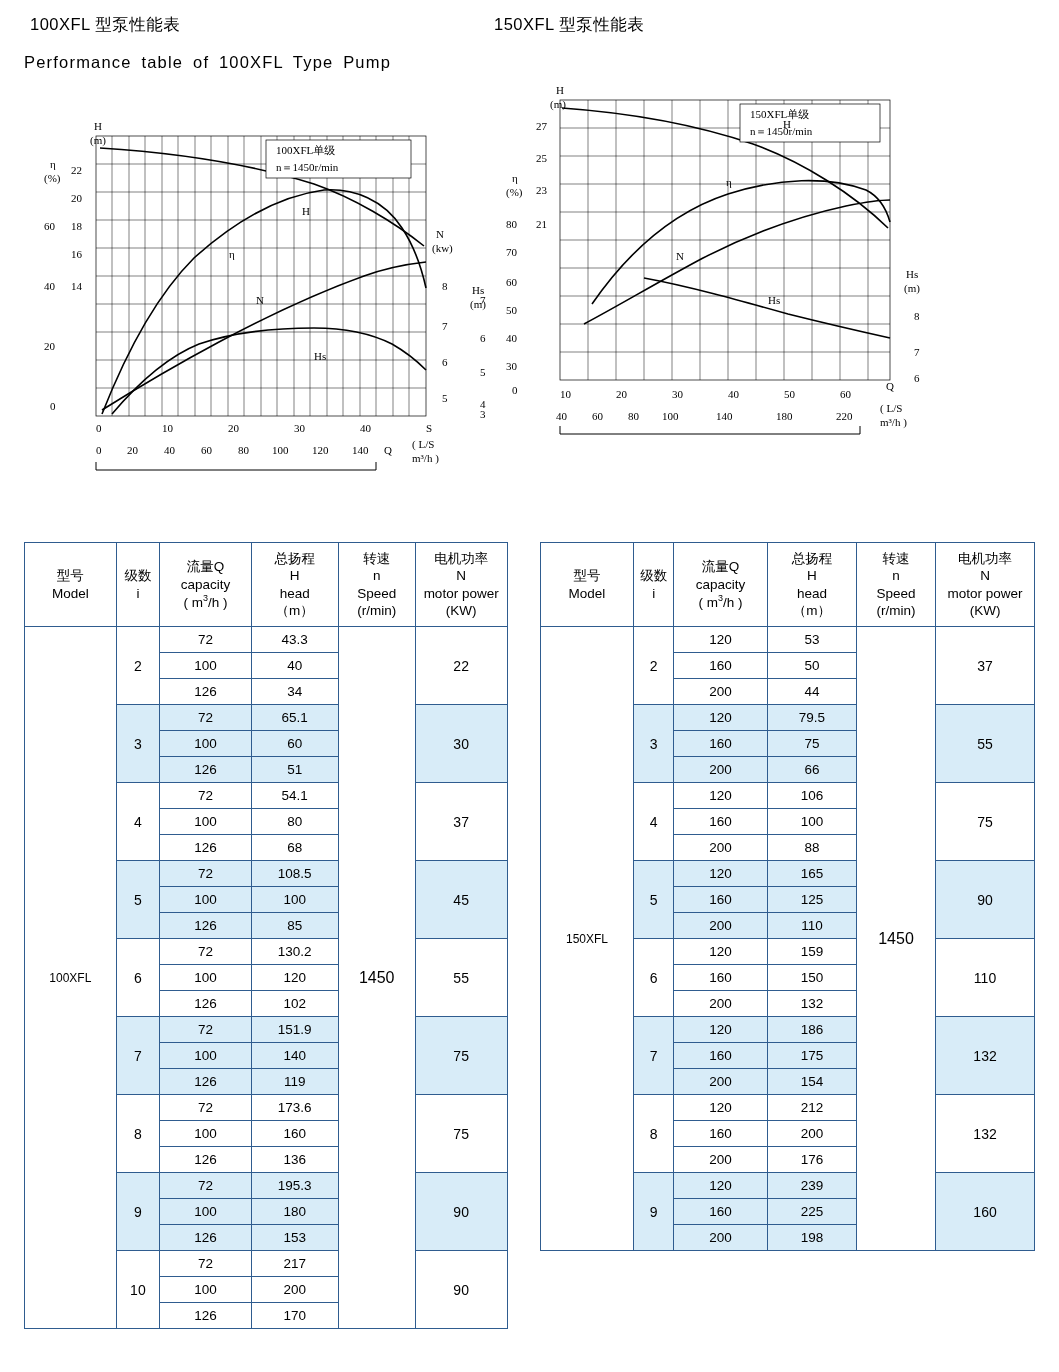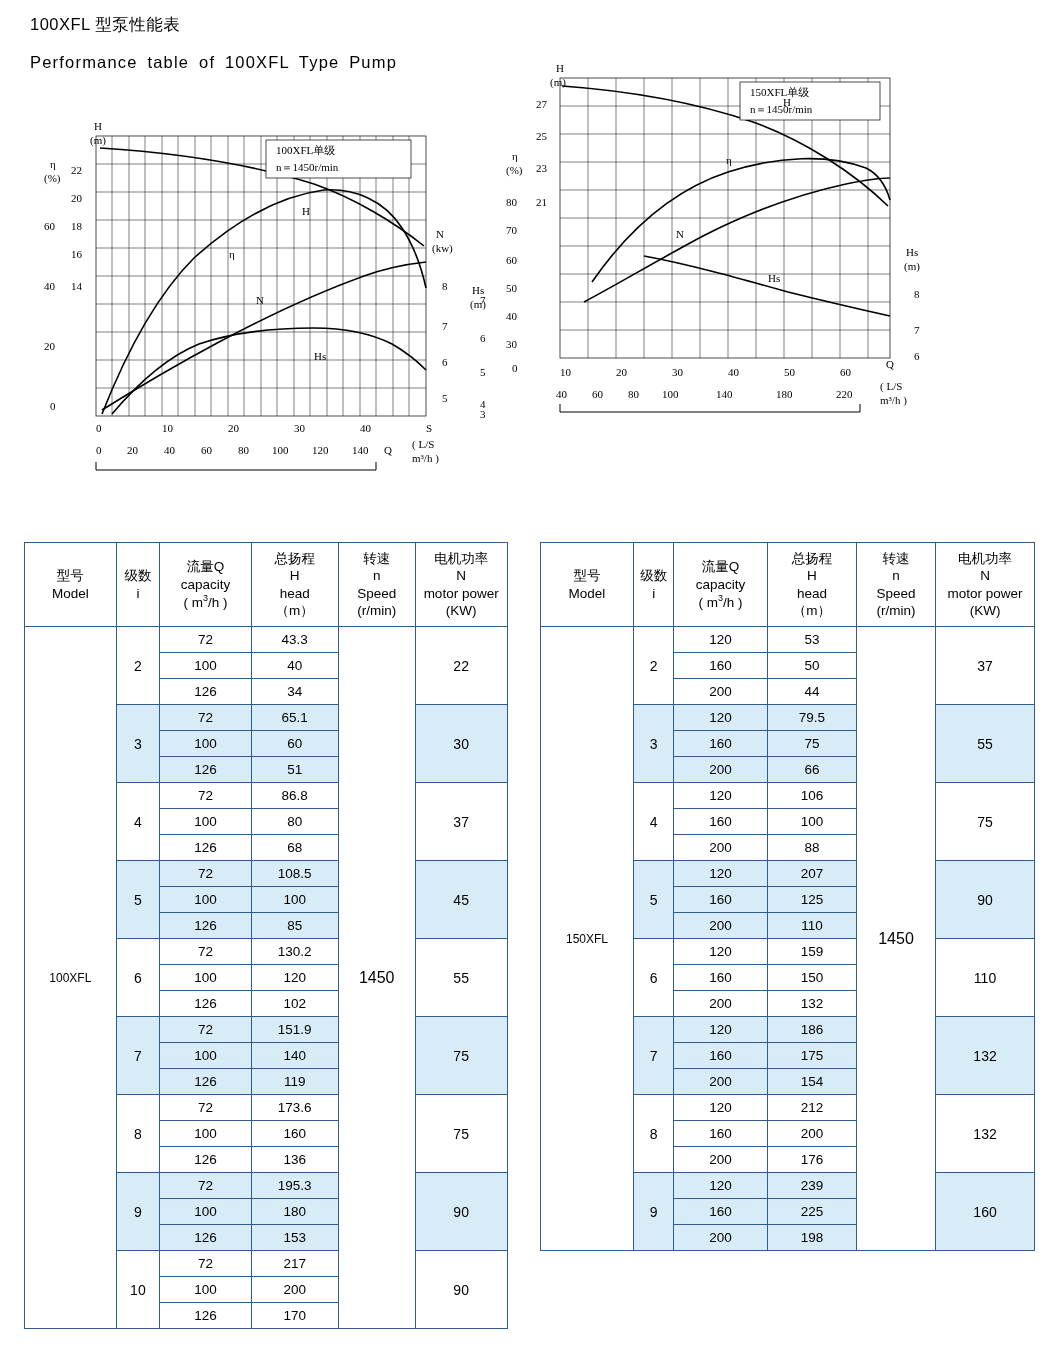--- a/index.html
+++ b/index.html
@@ -30,21 +30,21 @@
 
   .title-cn {
     font-size: 16.5px;
     letter-spacing: 0.5px;
     margin: 0 0 17px 6px;
     font-family: "Liberation Sans", sans-serif;
   }
   .title-en {
     font-size: 16.5px;
     letter-spacing: 1.2px;
-    margin: 0 0 8px 6px;
+    margin: 0 0 8px 0;
     word-spacing: 4px;
   }
 
   
   .chart-wrap {
     height: 400px;
     position: relative;
     margin-top: 46px;
   }
   .chart-svg { display:block; }
@@ -196,20 +196,21 @@
           <text x="360" y="336">Q</text>
           <text x="388" y="330">( L/S</text>
           <text x="388" y="344">m³/h )</text>
           <path d="M72,344 L72,352 L352,352 L352,344" stroke="#000" fill="none" stroke-width="1"></path>
         </g>
       </svg>
     </div>
   </div>
 
   <div class="col right">
+    <div class="title-cn">150XFL 型泵性能表</div>
 
     <div class="chart-wrap">
       <svg class="chart-svg" width="500" height="360" viewBox="0 0 500 360">
         <g stroke="#000" stroke-width="0.7" fill="none">
           <rect x="72" y="18" width="330" height="280"></rect>
           <g stroke="#000" stroke-width="0.5">
             <line x1="100" y1="18" x2="100" y2="298"></line>
             <line x1="128" y1="18" x2="128" y2="298"></line>
             <line x1="156" y1="18" x2="156" y2="298"></line>
             <line x1="184" y1="18" x2="184" y2="298"></line>
@@ -363,21 +364,21 @@
             <td class="num">100</td>
             <td class="num">60</td>
           </tr>
           <tr class="band">
             <td class="num">126</td>
             <td class="num">51</td>
           </tr>
           <tr class="plain">
             <td class="stage white" rowspan="3">4</td>
             <td class="num">72</td>
-            <td class="num">86.8</td>
+            <td class="num">54.1</td>
             <td class="power white" rowspan="3">37</td>
           </tr>
           <tr class="plain">
             <td class="num">100</td>
             <td class="num">80</td>
           </tr>
           <tr class="plain">
             <td class="num">126</td>
             <td class="num">68</td>
           </tr>
@@ -555,21 +556,21 @@
             <td class="num">160</td>
             <td class="num">100</td>
           </tr>
           <tr class="plain">
             <td class="num">200</td>
             <td class="num">88</td>
           </tr>
           <tr class="band">
             <td class="stage shade" rowspan="3">5</td>
             <td class="num">120</td>
-            <td class="num">207</td>
+            <td class="num">165</td>
             <td class="power shade" rowspan="3">90</td>
           </tr>
           <tr class="band">
             <td class="num">160</td>
             <td class="num">125</td>
           </tr>
           <tr class="band">
             <td class="num">200</td>
             <td class="num">110</td>
           </tr>

